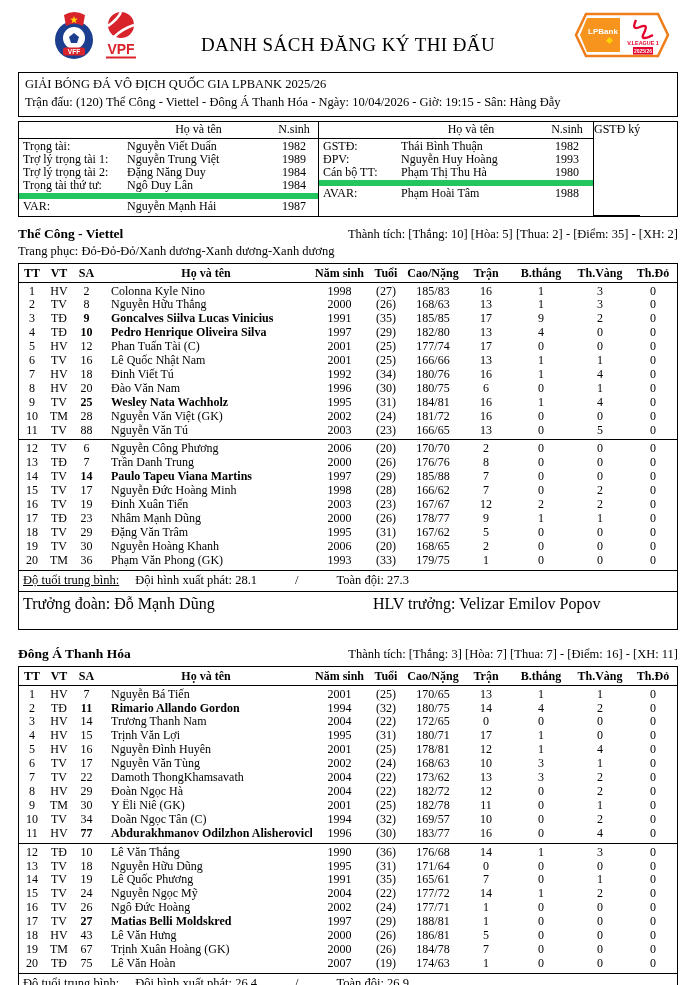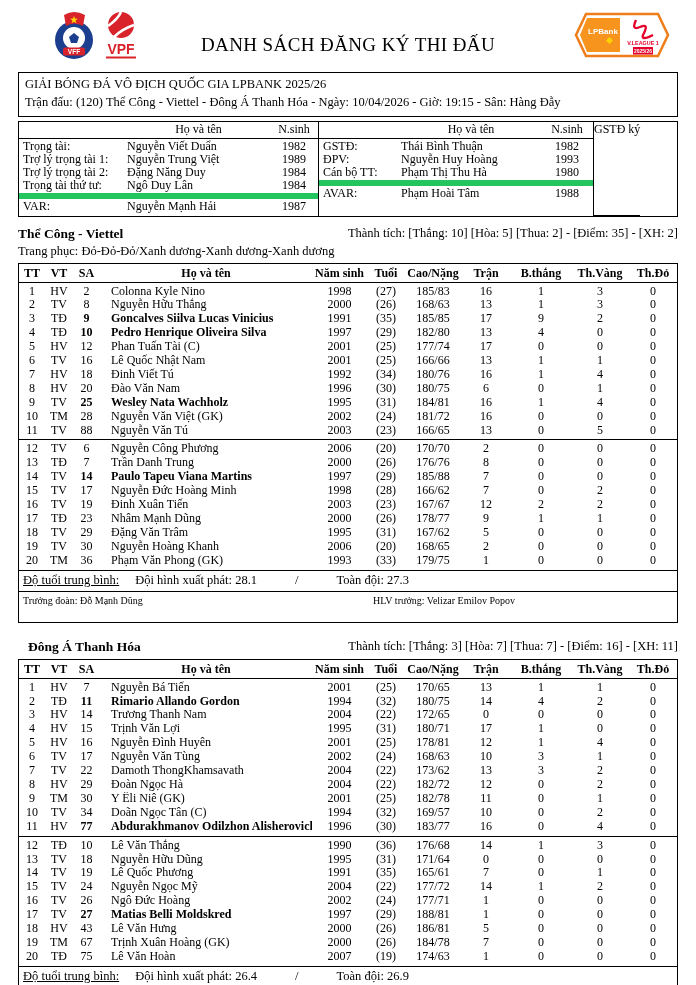--- a/index.html
+++ b/index.html
@@ -32,22 +32,22 @@
   .off-head-row .hname, .off-head-row .hyear { text-align:center; }
   .off-body { padding:1px 0; }
   .off-row { line-height:13.2px; }
   .off-row .role { padding-left:4px; }
   .off-row .year { text-align:center; }
   .off-var { border-top:6px solid #22c55e; padding:1px 0 2px 0; }
   .off-sign .off-head-row { display:block; text-align:center; }
   .sign-space { flex:1; }
 
   
-  .team-head { display:flex; justify-content:space-between; align-items:center; margin-top:9px; }
-  .team-head.second { margin-top:16px;margin-left:10px; }
+  .team-head { display:flex; justify-content:space-between; align-items:flex-end; margin-top:9px; }
+  .team-head.second { margin-top:16px; }
   .team-name { font-weight:bold; font-size:13.5px; }
   .team-record { font-size:12.5px; }
   .team-kit { font-size:12.5px; margin-top:2px; }
 
   .team-box { border:1.5px solid #000; margin-top:4px; }
   table.players { width:100%; border-collapse:collapse; table-layout:fixed; font-size:12px; }
   table.players th { font-weight:bold; line-height:15px; padding:2px 1px 1px 1px; text-align:center; }
   table.players thead tr { border-bottom:1.2px solid #000; }
   table.players td { line-height:13.9px; padding:0 1px; text-align:center; overflow:hidden; white-space:nowrap; }
   table.players td.pname { text-align:left; padding-left:11px; }
@@ -56,21 +56,21 @@
   tbody.subs tr:first-child td { border-top:1.2px solid #000; padding-top:2px; }
   tbody.starters tr:last-child td { padding-bottom:2px; }
   tbody.subs tr:last-child td { padding-bottom:2px; }
   tr.bold td.pname, tr.bold td.sa { font-weight:bold; }
 
   .avg-row { border-top:1.2px solid #000; font-size:12.5px; padding:2px 6px 3px 4px; display:flex; }
   .avg-row .a1 { margin-left:0;text-decoration:underline; }
   .avg-row .a2 { margin-left:16px; }
   .avg-row .a3 { margin-left:38px; }
   .avg-row .a4 { margin-left:38px; }
-  .staff-row { border-top:1.2px solid #000; font-size:10px; padding:3px 6px 16px 4px; display:flex; }
+  .staff-row { border-top:1.2px solid #000; font-size:16px; padding:3px 6px 16px 4px; display:flex; }
   .staff-row .mgr { flex:0 0 54%; }
 </style>
 </head>
 <body>
 
 <div class="page">
 
   <div class="top-header">
     <div class="logos">
       <svg width="44" height="50" viewBox="0 0 44 50">

